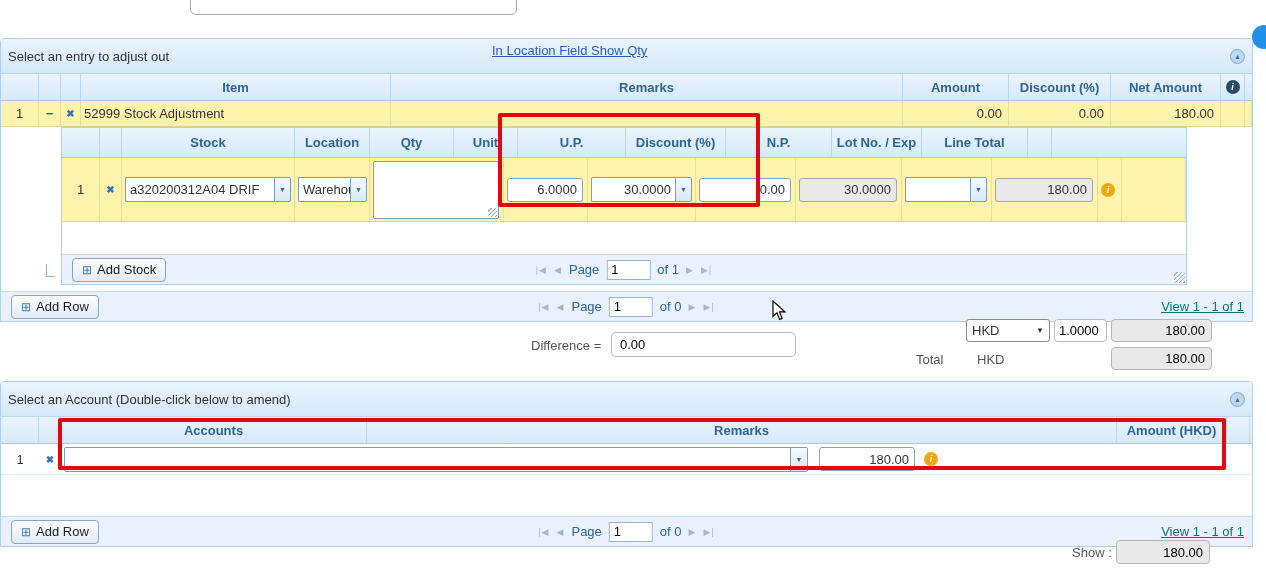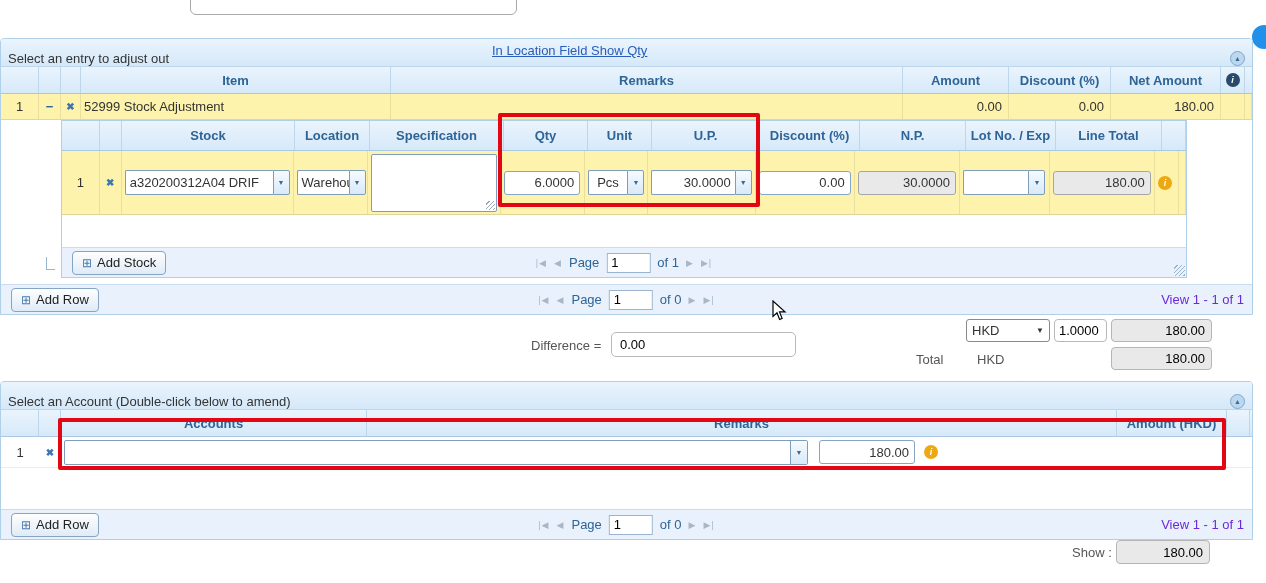--- a/index.html
+++ b/index.html
@@ -11,22 +11,22 @@
   .top-input { position:absolute; left:190px; top:-30px; width:327px; height:45px;
     border:1px solid #a9a9a9; border-radius:6px; background:#fff; font:inherit; padding:0 6px; }
   .blue-dot { position:absolute; left:1252px; top:25px; width:24px; height:24px;
     border-radius:50%; background:#2090ea; }
 
   
   .panel { position:absolute; left:0; width:1253px; border:1px solid #b0cfe8; background:#fff; border-radius:4px 4px 0 0; }
   #panel1 { top:38px; }
   #panel2 { top:381px; }
 
-  .titlebar { position:relative; height:28px; background:linear-gradient(#eaf4fe,#d5e8f8);
-    border-bottom:1px solid #bcd6ec; display:flex; padding:12px 7px;
+  .titlebar { position:relative; height:35px; background:linear-gradient(#eaf4fe,#d5e8f8);
+    border-bottom:1px solid #bcd6ec; display:flex; align-items:center; padding:12px 7px;
     color:#333; border-radius:3px 3px 0 0; }
   .titlebar .spacer { flex:1; }
   .qty-link { position:absolute; left:443px; top:4px; color:#2a5db8; text-decoration:underline; cursor:pointer;margin-left:48px; }
   .collapse-btn { width:15px; height:15px; border-radius:50%; background:#bcd8ef; border:1px solid #7fa8cc;
     color:#3a6a9a; font-size:7px; line-height:13px; text-align:center; cursor:pointer; }
 
   
   .hrow { display:flex; background:linear-gradient(#eaf4fd,#d6e9f9); border-bottom:1px solid #abc8e2;
     color:#2e6496; font-weight:bold; }
   .hrow1 { height:27px; }
@@ -100,21 +100,21 @@
   .pagerbar { position:relative; height:30px; background:#e9f2fc; border-top:1px solid #c8ddf0;
     display:flex; align-items:center; }
   .addbtn { margin-left:10px; height:24px; border:1px solid #86a5c4; border-radius:4px;
     background:linear-gradient(#fdfefe,#e0ebf7); padding:0 9px; display:inline-flex; align-items:center;
     gap:5px; color:#222; cursor:pointer; font:inherit; }
   .addbtn .add-ico { color:#4a7bad; font-size:12px; }
   .pager-center { position:absolute; left:50%; transform:translateX(-50%); display:flex; align-items:center;
     gap:7px; color:#2e6496; }
   .arrow { color:#a9b6c4; font-size:9px; letter-spacing:1px; cursor:pointer; }
   .pageinp { width:44px; height:20px; border:1px solid #9ab4cf; background:#fff; padding:0 4px; font:inherit; }
-  .viewtxt { position:absolute; right:8px; color:#6d28d9; }
+  .viewtxt { position:absolute; right:8px; color:#0f766e;text-decoration:underline; }
 
   
   .acc-row { height:31px; background:#fff; border-bottom:1px solid #e4eef8; }
   .acc-empty { height:41px; background:#fff; }
 
   
   .diff-label { position:absolute; left:531px; top:338px; color:#555; }
   .diff-input { position:absolute; left:611px; top:332px; width:185px; height:25px;
     border:1px solid #b9b9b9; border-radius:5px; padding:0 8px; font:inherit; background:#fff; }
   .cur-select { position:absolute; left:966px; top:319px; width:84px; height:23px; border:1px solid #8a8a8a;
@@ -189,21 +189,20 @@
     </div>
 
     <div class="subgrid-zone">
       <span class="tree-corner"></span>
       <div class="subgrid">
         <div class="hrow hrow2">
           <div class="hcell s-num"></div>
           <div class="hcell s-x"></div>
           <div class="hcell s-stock">Stock</div>
           <div class="hcell s-loc">Location</div>
-          <div class="hcell s-spec">Specification</div>
           <div class="hcell s-qty">Qty</div>
           <div class="hcell s-unit">Unit</div>
           <div class="hcell s-up">U.P.</div>
           <div class="hcell s-disc">Discount (%)</div>
           <div class="hcell s-np">N.P.</div>
           <div class="hcell s-lot">Lot No. / Exp</div>
           <div class="hcell s-lt">Line Total</div>
           <div class="hcell s-info"></div>
           <div class="hcell s-fill"></div>
         </div>
@@ -224,26 +223,20 @@
               <div class="cin">Warehouse</div>
               <div class="cbtn">▼</div>
             </div>
           </div>
           <div class="dcell s-spec">
               <div class="spec-box"></div>
             </div>
           <div class="dcell s-qty">
               <input class="inp rt w-qty" value="6.0000" style="">
             </div>
-          <div class="dcell s-unit">
-            <div class="combo w-unit">
-              <div class="cin ctr">Pcs</div>
-              <div class="cbtn">▼</div>
-            </div>
-          </div>
           <div class="dcell s-up">
             <div class="combo w-up">
               <div class="cin rt">30.0000</div>
               <div class="cbtn">▼</div>
             </div>
           </div>
           <div class="dcell s-disc">
               <input class="inp rt w-disc" value="0.00" style="">
             </div>
           <div class="dcell s-np">

